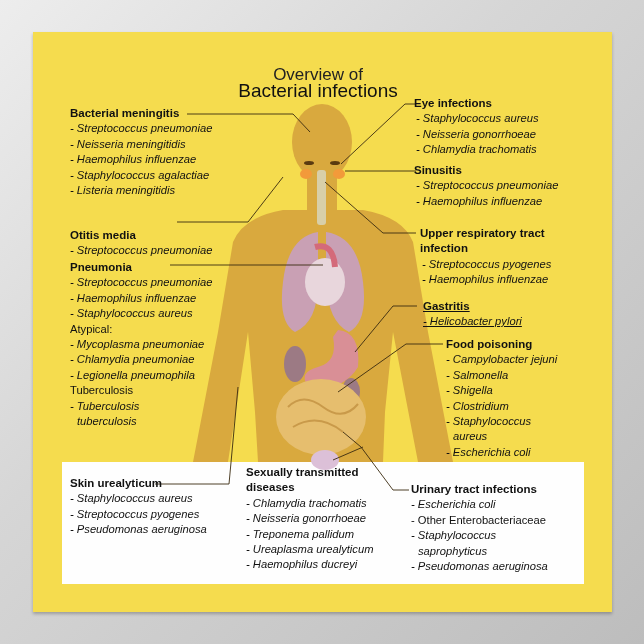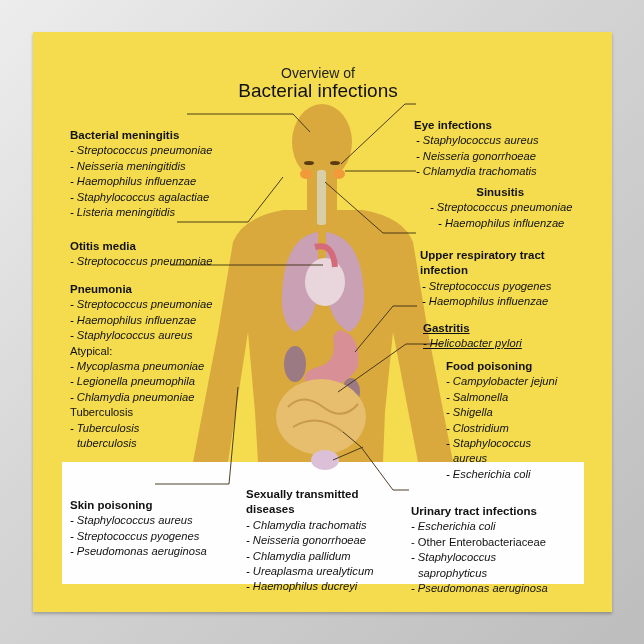--- a/index.html
+++ b/index.html
@@ -2,24 +2,24 @@
 <html><head>
 <meta charset="utf-8">
 <style>
   html,body{margin:0;padding:0;}
   body{width:644px;height:644px;overflow:hidden;position:relative;
     background:linear-gradient(135deg,#ededed 0%,#d6d6d6 40%,#bdbdbd 100%);
     font-family:"Liberation Sans",sans-serif;}
   .poster{position:absolute;left:33px;top:32px;width:579px;height:580px;background:#f5dc4e;
     box-shadow:0 2px 3px rgba(0,0,0,0.25);}
   .white-box{position:absolute;left:29px;top:430px;width:522px;height:122px;background:#fefefe;}
-  .title-small{position:absolute;left:0;width:100%;text-align:center;top:33px;font-size:14px;color:#222;}
+  .title-small{position:absolute;left:0;width:100%;text-align:center;top:33px;font-size:17px;color:#222;}
   .title-big{position:absolute;left:0;width:100%;text-align:center;top:48px;font-size:19px;font-weight:normal;color:#111;}
   .title-wrap{position:absolute;left:165px;width:240px;top:0;height:80px;}
-  .sec{position:absolute;font-size:11.2px;line-height:15.4px;color:#111;margin-top:22px;}
+  .sec{position:absolute;font-size:11.2px;line-height:15.4px;color:#111;}
   .sec .h{font-weight:bold;font-size:11.5px;}
   .sec .i{font-style:italic;}
   .sec .p{font-style:normal;}
   .sec .ind{padding-left:7px;}
   svg.fig{position:absolute;left:0;top:0;}
 </style>
 </head>
 <body>
 
 <div class="poster">
@@ -76,47 +76,47 @@
 
   <div class="sec" style="left:37px;top:74px;">
     <div class="h">Bacterial meningitis</div>
     <div class="i">- Streptococcus pneumoniae</div>
     <div class="i">- Neisseria meningitidis</div>
     <div class="i">- Haemophilus influenzae</div>
     <div class="i">- Staphylococcus agalactiae</div>
     <div class="i">- Listeria meningitidis</div>
   </div>
 
-  <div class="sec" style="left:37px;top:185px;">
+  <div class="sec" style="left:37px;top:196px;">
     <div class="h">Otitis media</div>
     <div class="i">- Streptococcus pneumoniae</div>
   </div>
 
   <div class="sec" style="left:37px;top:228px;">
     <div class="h">Pneumonia</div>
     <div class="i">- Streptococcus pneumoniae</div>
     <div class="i">- Haemophilus influenzae</div>
     <div class="i">- Staphylococcus aureus</div>
     <div>Atypical:</div>
     <div class="i">- Mycoplasma pneumoniae</div>
+    <div class="i">- Chlamydia pneumoniae</div>
     <div class="i">- Legionella pneumophila</div>
-    <div class="i">- Chlamydia pneumoniae</div>
     <div>Tuberculosis</div>
     <div class="i">- Tuberculosis</div>
     <div class="i ind">tuberculosis</div>
   </div>
 
   <div class="sec" style="left:381px;top:64px;">
     <div class="h">Eye infections</div>
     <div class="i" style="padding-left:2px">- Staphylococcus aureus</div>
     <div class="i" style="padding-left:2px">- Neisseria gonorrhoeae</div>
     <div class="i" style="padding-left:2px">- Chlamydia trachomatis</div>
   </div>
 
-  <div class="sec" style="left:395px;top:131px;text-align:center;">
+  <div class="sec" style="left:381px;top:131px;">
     <div class="h">Sinusitis</div>
     <div class="i" style="padding-left:2px">- Streptococcus pneumoniae</div>
     <div class="i" style="padding-left:2px">- Haemophilus influenzae</div>
   </div>
 
   <div class="sec" style="left:387px;top:194px;">
     <div class="h">Upper respiratory tract</div>
     <div class="h">infection</div>
     <div class="i" style="padding-left:2px">- Streptococcus pyogenes</div>
     <div class="i" style="padding-left:2px">- Haemophilus influenzae</div>
@@ -132,32 +132,32 @@
     <div class="i">- Campylobacter jejuni</div>
     <div class="i">- Salmonella</div>
     <div class="i">- Shigella</div>
     <div class="i">- Clostridium</div>
     <div class="i">- Staphylococcus</div>
     <div class="i ind">aureus</div>
     <div class="i">- Escherichia coli</div>
   </div>
 
   <div class="sec" style="left:37px;top:444px;">
-    <div class="h">Skin poisoning</div>
+    <div class="h">Skin urealyticum</div>
     <div class="i">- Staphylococcus aureus</div>
     <div class="i">- Streptococcus pyogenes</div>
     <div class="i">- Pseudomonas aeruginosa</div>
   </div>
 
   <div class="sec" style="left:213px;top:433px;">
     <div class="h">Sexually transmitted</div>
     <div class="h">diseases</div>
     <div class="i">- Chlamydia trachomatis</div>
     <div class="i">- Neisseria gonorrhoeae</div>
-    <div class="i">- Chlamydia pallidum</div>
+    <div class="i">- Treponema pallidum</div>
     <div class="i">- Ureaplasma urealyticum</div>
     <div class="i">- Haemophilus ducreyi</div>
   </div>
 
   <div class="sec" style="left:378px;top:450px;">
     <div class="h">Urinary tract infections</div>
     <div class="i">- Escherichia coli</div>
     <div class="p">- Other Enterobacteriaceae</div>
     <div class="i">- Staphylococcus</div>
     <div class="i ind">saprophyticus</div>

